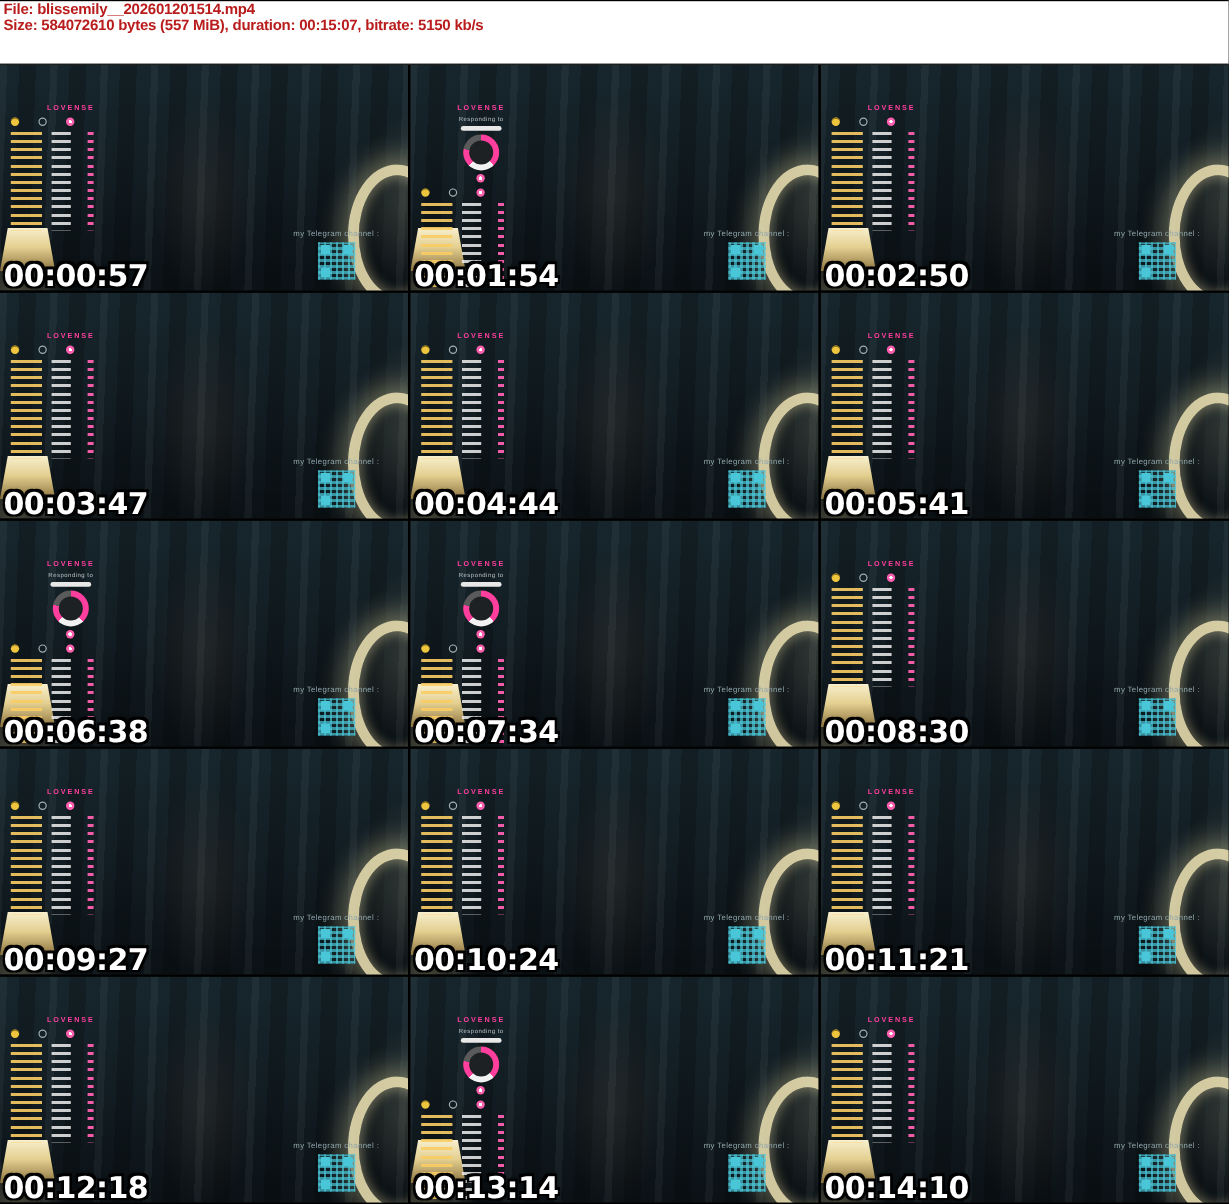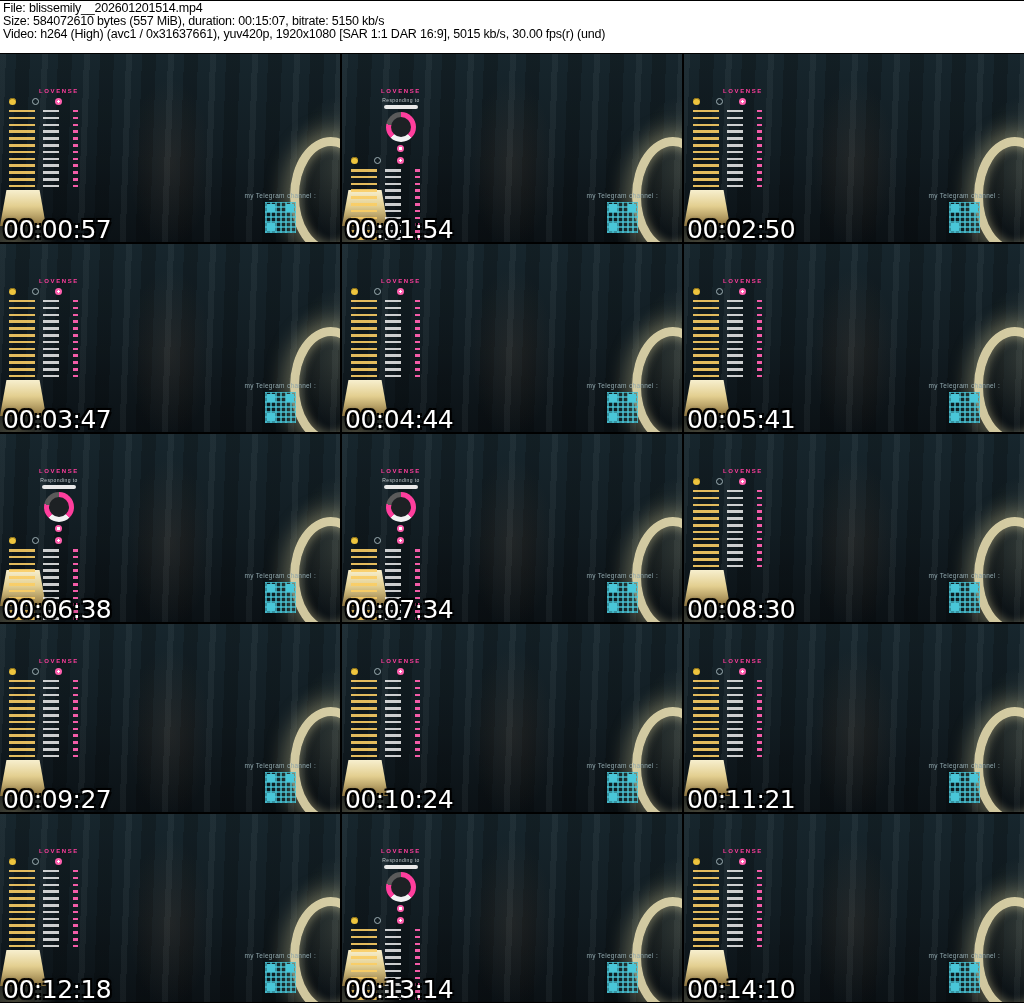--- a/index.html
+++ b/index.html
@@ -8,21 +8,21 @@
     width:1024px; height:1003px; overflow:hidden;
     font-family:"Liberation Sans", sans-serif;
   }
 
   
   .header {
     background:#fff; border-top:1px solid #000; border-bottom:1px solid #000;
     padding:1px 3px 1px 3px; height:54px;
   }
   .header div {
-    font-weight:normal; font-size:12.5px; line-height:12.9px; color:#000000;
+    font-weight:bold; font-size:12.5px; line-height:12.9px; color:#b91c1c;
     letter-spacing:-0.2px; white-space:nowrap;
     font-family:"Liberation Sans", sans-serif;
   }
 
   
   .grid {
     display:grid; grid-template-columns:repeat(3,1fr); grid-auto-rows:188px;
     gap:2px; background:#000; width:1024px;
   }
   .cell { position:relative; overflow:hidden; background:#10191d; }
@@ -99,33 +99,32 @@
       linear-gradient(#49c6d8,#49c6d8) 21px 2px / 8px 8px no-repeat,
       linear-gradient(#49c6d8,#49c6d8) 2px 21px / 8px 8px no-repeat,
       repeating-linear-gradient(0deg, rgba(73,198,216,.7) 0 2px, transparent 2px 5px),
       repeating-linear-gradient(90deg, rgba(73,198,216,.7) 0 2px, rgba(10,42,50,.4) 2px 5px);
   }
 
   
   .ts {
     position:absolute; left:3px; bottom:0; z-index:3;
     font-family:"DejaVu Sans", sans-serif;
-    font-size:25px; font-weight:normal; line-height:1; color:#fff;
+    font-size:25px; font-weight:bold; line-height:1; color:#fff;
     letter-spacing:-.5px;
     text-shadow:-2px -2px 0 #000, 2px -2px 0 #000, -2px 2px 0 #000, 2px 2px 0 #000,
                  0 0 4px #000;
   }
 </style>
 </head>
 <body>
 
 <header class="header">
   <div>File: blissemily__202601201514.mp4</div>
   <div>Size: 584072610 bytes (557 MiB), duration: 00:15:07, bitrate: 5150 kb/s</div>
-  <div>Video: h264 (High) (avc1 / 0x31637661), yuv420p, 1920x1080 [SAR 1:1 DAR 16:9], 5015 kb/s, 30.00 fps(r) (und)</div>
 </header>
 
 <main class="grid" id="grid">
   <figure class="cell">
     <div class="scene">
       <div class="ring"></div>
       <div class="lamp"></div>
       <div class="hud">
         <span class="brand">LOVENSE</span>
 

